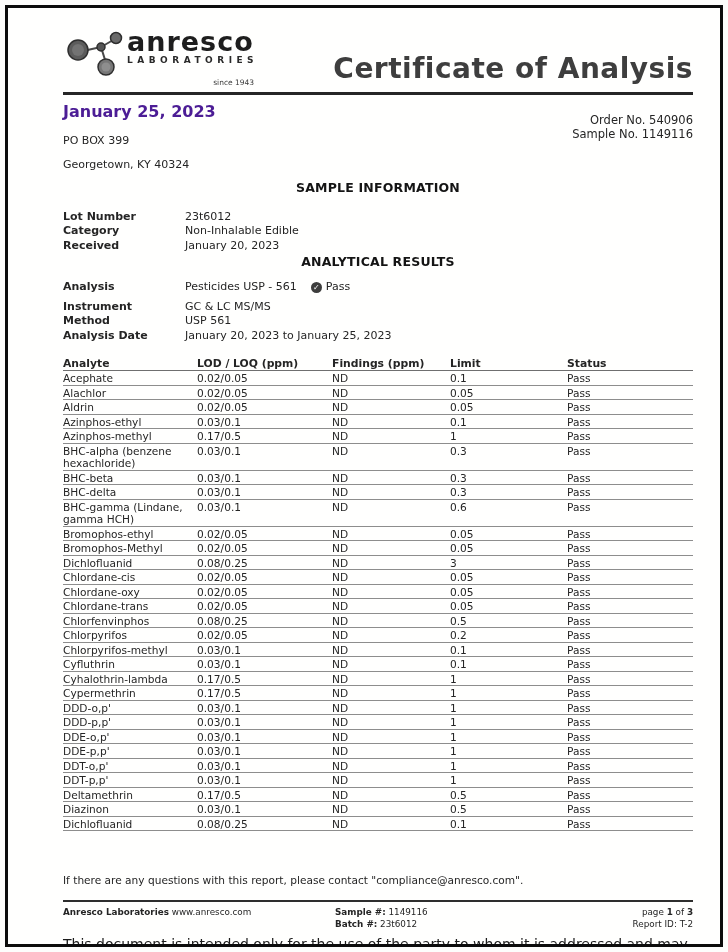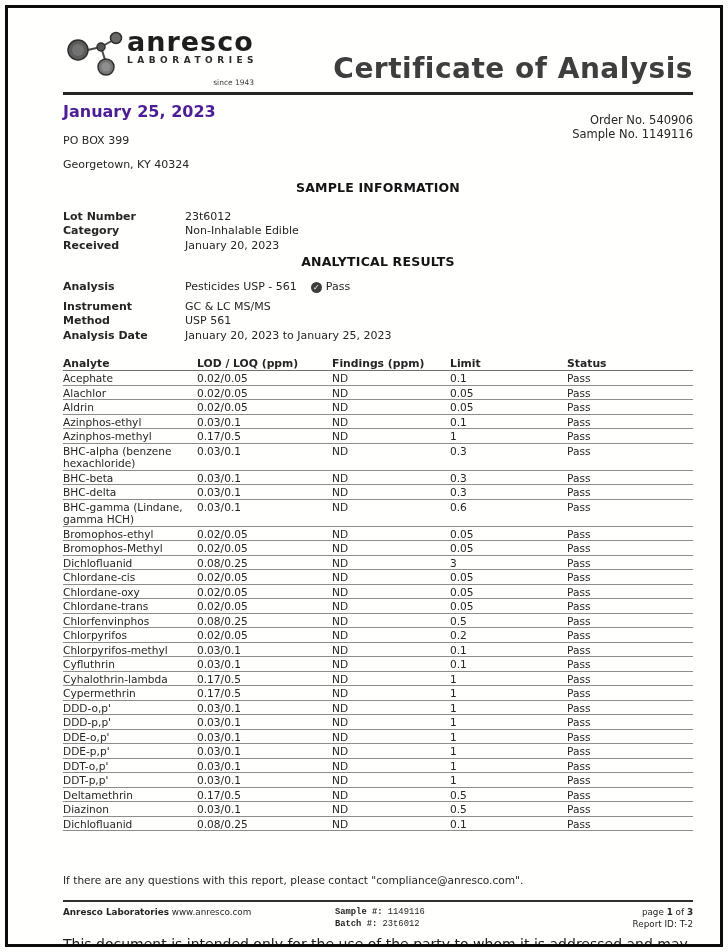--- a/index.html
+++ b/index.html
@@ -58,21 +58,21 @@
   .c0 { width: 134px; flex: none; }
   .c1 { width: 135px; flex: none; }
   .c2 { width: 118px; flex: none; }
   .c3 { width: 117px; flex: none; }
   .c4 { flex: 1; }
   
   .contact-note { margin-top: 43px; font-size: 10.6px; }
   .footer-rule { height: 2px; background: #2e2e2e; margin-top: 14px; }
   .footer-row { display: flex; margin-top: 4px; font-size: 8.8px; line-height: 12px; }
   .f-left { width: 272px; flex: none; }
-  .f-mid { width: 170px; flex: none; font-family: Liberation Mono, monospace; }
+  .f-mid { width: 170px; flex: none; }
   .f-right { flex: 1; text-align: right; }
   .b { font-weight: bold; }
   .disclaimer { margin-top: 9px; font-size: 14px; line-height: 10.8px; color: #1c1c1c; }
 </style>
 </head>
 <body>
 
 <div class="frame">
 
   <div class="header">

